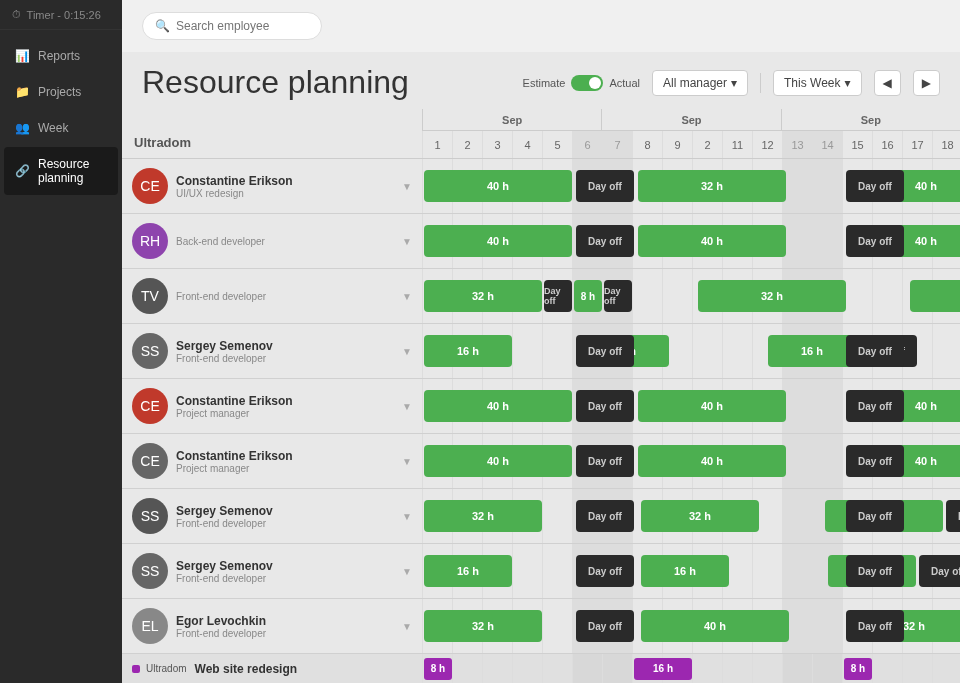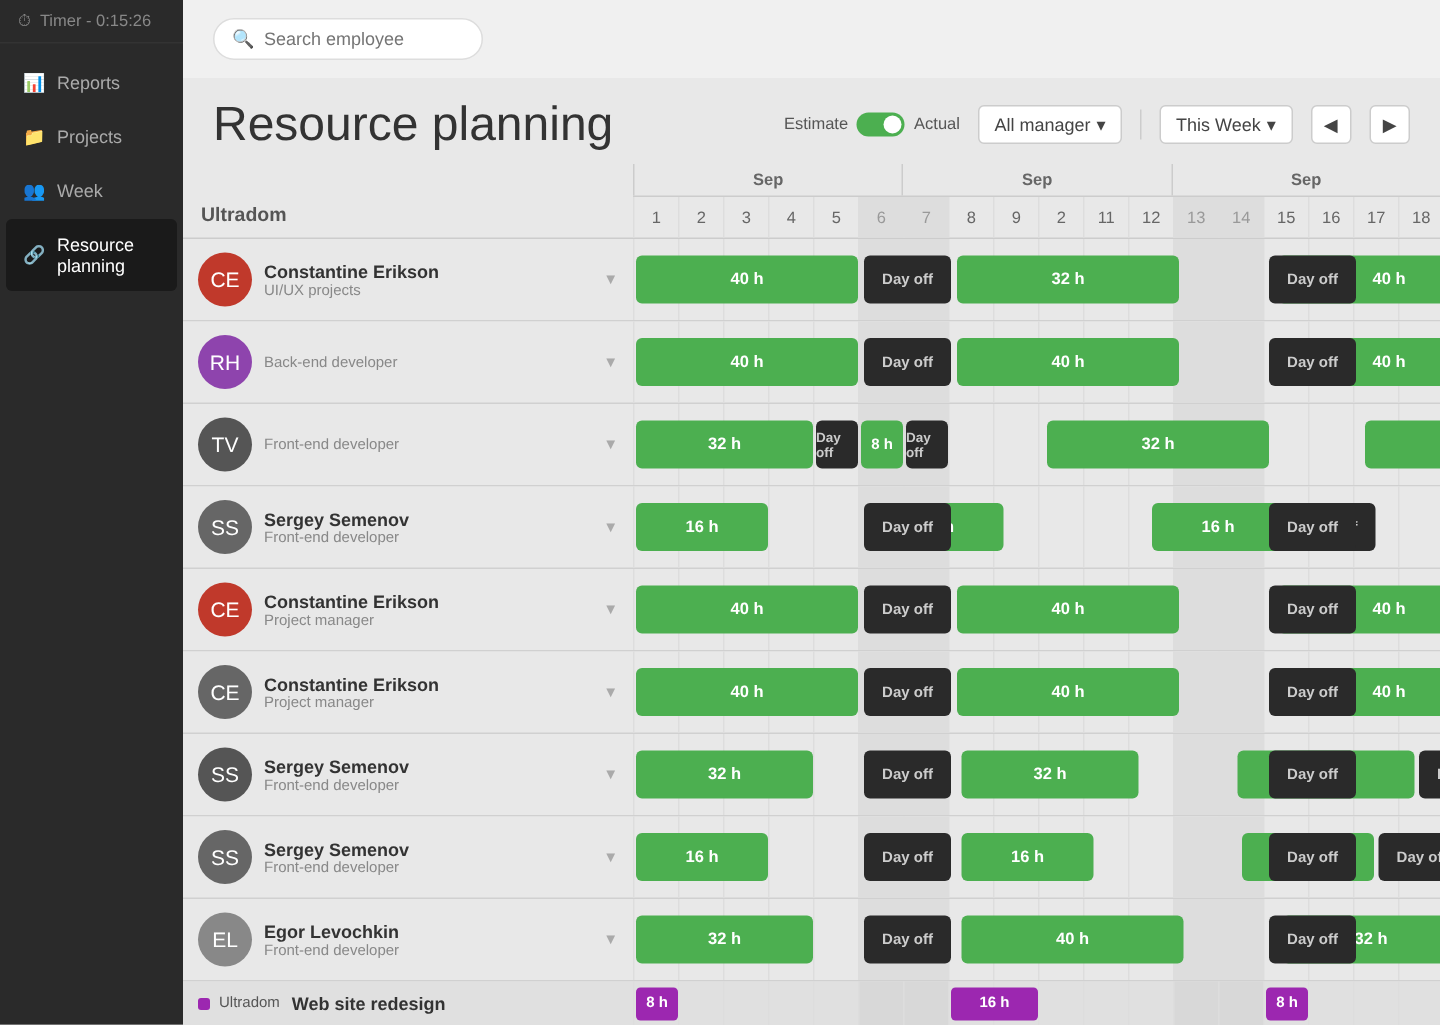--- a/index.html
+++ b/index.html
@@ -116,21 +116,21 @@
 
       <div class="employees-col">
         <div class="employees-header">
           <span>Ultradom</span>
         </div>
 
         <div class="employee-row">
           <div class="avatar" style="background:#c0392b;">CE</div>
           <div class="employee-info">
             <div class="employee-name">Constantine Erikson</div>
-            <div class="employee-role">UI/UX projects</div>
+            <div class="employee-role">UI/UX redesign</div>
           </div>
           <span class="expand-btn">▼</span>
         </div>
         <div class="employee-row">
           <div class="avatar" style="background:#8e44ad;">RH</div>
           <div class="employee-info">
             <div class="employee-role">Back-end developer</div>
           </div>
           <span class="expand-btn">▼</span>
         </div>

